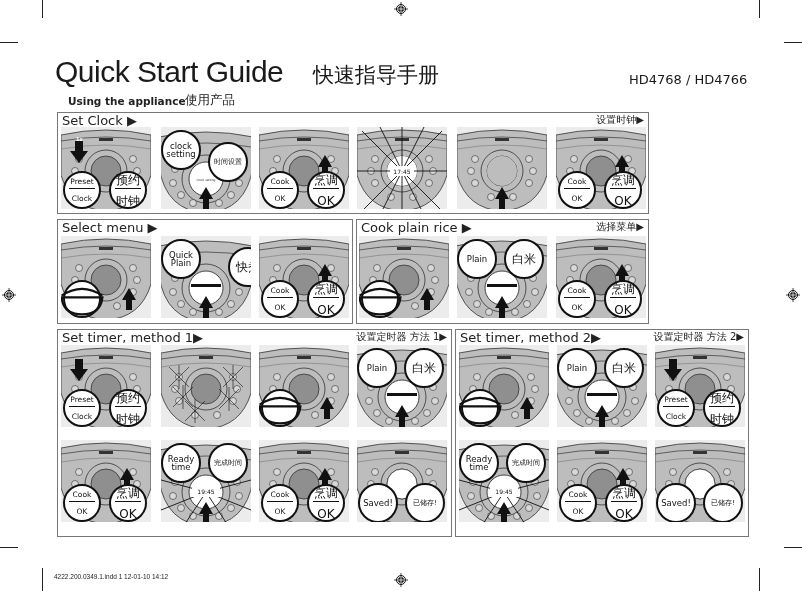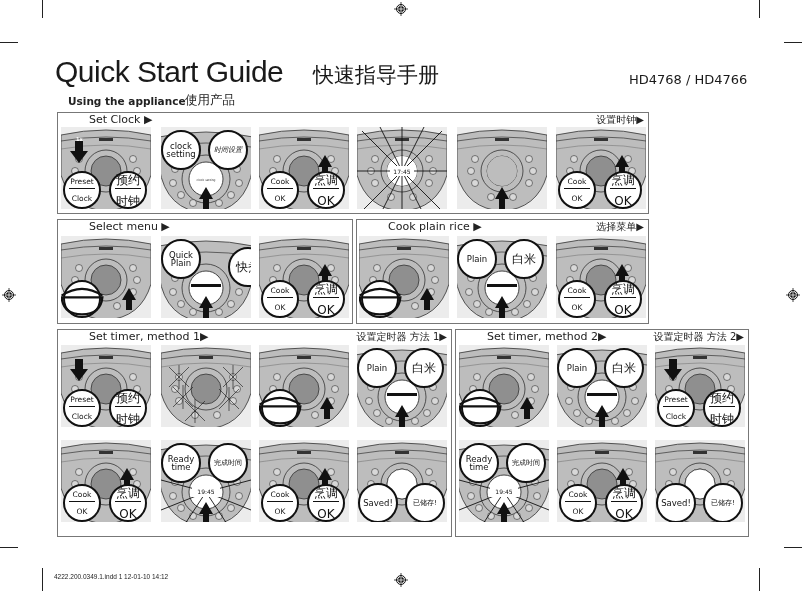--- a/index.html
+++ b/index.html
@@ -10,21 +10,21 @@
   .reg { position: absolute; width: 14px; height: 14px; }
   .reg svg { width: 14px; height: 14px; display: block; }
 
   .title { position: absolute; left: 55px; top: 55px; font-family: Liberation Sans, sans-serif; font-weight: 300; font-size: 30px; letter-spacing: -0.5px; color: #1a1a1a; }
   .title-cn { position: absolute; left: 313px; top: 61px; font-size: 21px; color: #1a1a1a; }
   .model { position: absolute; left: 629px; top: 72px; font-size: 13px; color: #1a1a1a; }
   .subtitle { position: absolute; left: 68px; top: 95px; font-size: 10.5px; font-weight: bold; color: #222; }
   .subtitle-cn { position: absolute; left: 185px; top: 92px; font-size: 12.5px; color: #222; }
 
   .box { position: absolute; border: 1px solid #777; background: #fff; }
-  .box-label { position: absolute; left: 4px; top: 0; font-size: 11px; color: #222; white-space: nowrap; margin-left: 27px; }
+  .box-label { position: absolute; left: 4px; top: 0; font-size: 13px; color: #222; white-space: nowrap; }
   .box-label-cn { position: absolute; right: 4px; top: 0px; font-size: 10px; color: #222; white-space: nowrap; }
 
   .panel { position: absolute; width: 90px; height: 82px; background: #e9e9e9; overflow: hidden; }
   .panel svg { width: 90px; height: 82px; display: block; }
 
   .bubble { position: absolute; width: 38px; height: 38px; border-radius: 50%; background: #fff; border: 2px solid #111; display: flex; flex-direction: column; align-items: center; justify-content: center; text-align: center; line-height: 1.0; font-size: 8px; color: #111; }
   .bubble .top { padding-bottom: 2px; border-bottom: 1.5px solid #111; width: 26px; font-size: 7.5px; }
   .bubble .bot { padding-top: 6px; font-size: 7.5px; }
   .bubble.cn .top, .bubble.cn .bot { font-size: 12px; }
   .bubble.big { width: 40px; height: 40px; font-size: 9px; }
@@ -175,21 +175,21 @@
     </div>
 </div>
 
 <div class="panel" style="left:161px;top:127px;">
   <svg viewBox="0 0 90 82">
       <use href="#cooker-zoom"></use>
       <text x="45" y="54" font-size="3" text-anchor="middle" fill="#333" font-family="DejaVu Sans, sans-serif">clock setting</text>
       <use href="#arrow-up" x="45" y="72"></use>
     </svg>
   <div class="bubble big plain-single" style="left:0px;top:3px;">clock setting</div>
-  <div class="bubble big cn-small" style="left:47px;top:3px;font-style:italic;">时间设置</div>
+  <div class="bubble big cn-small" style="left:47px;top:15px;">时间设置</div>
 </div>
 
 <div class="panel" style="left:259px;top:127px;">
   <svg viewBox="0 0 90 82">
       <use href="#cooker"></use>
       <use href="#arrow-up" x="66" y="40"></use>
     </svg>
   <div class="bubble" style="left:2px;top:44px;">
       <span class="top">Cook</span>
       <span class="bot">OK</span>

